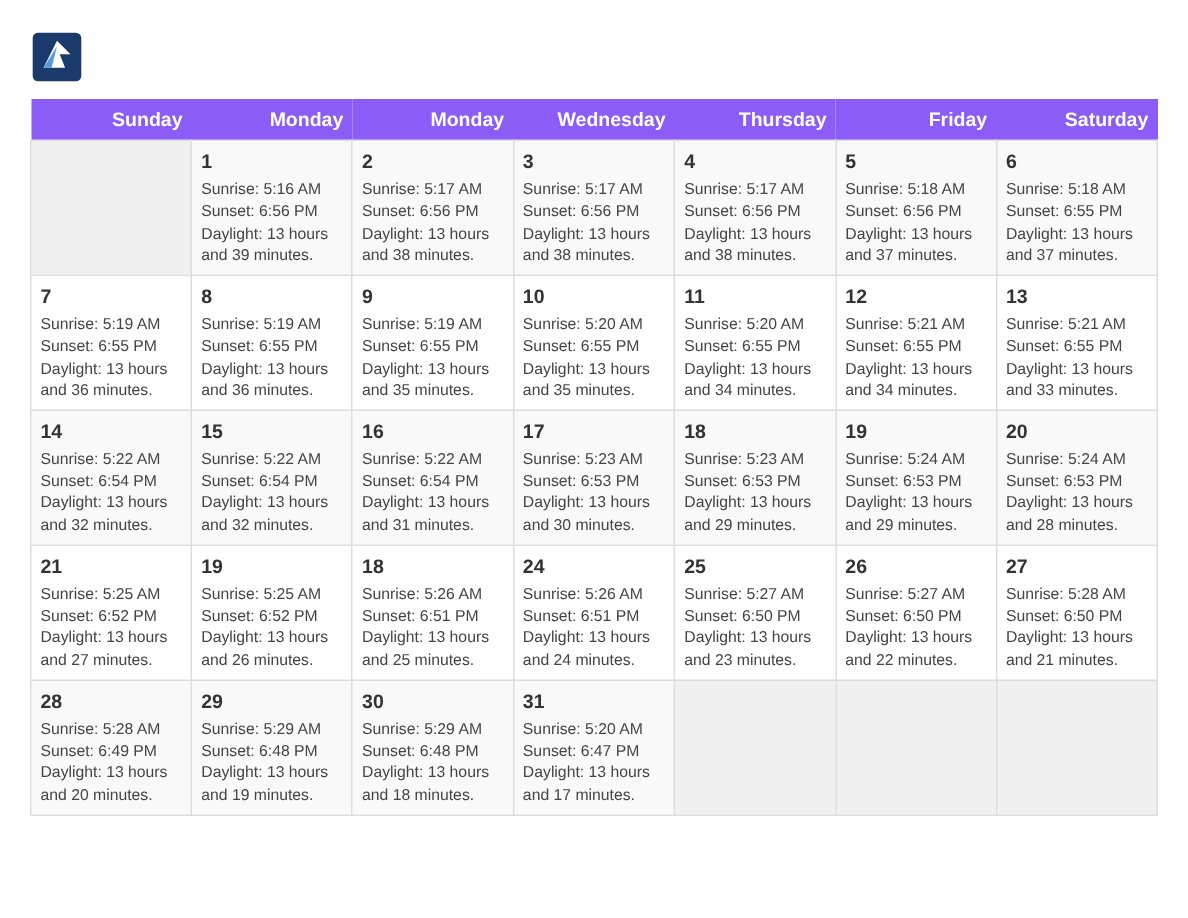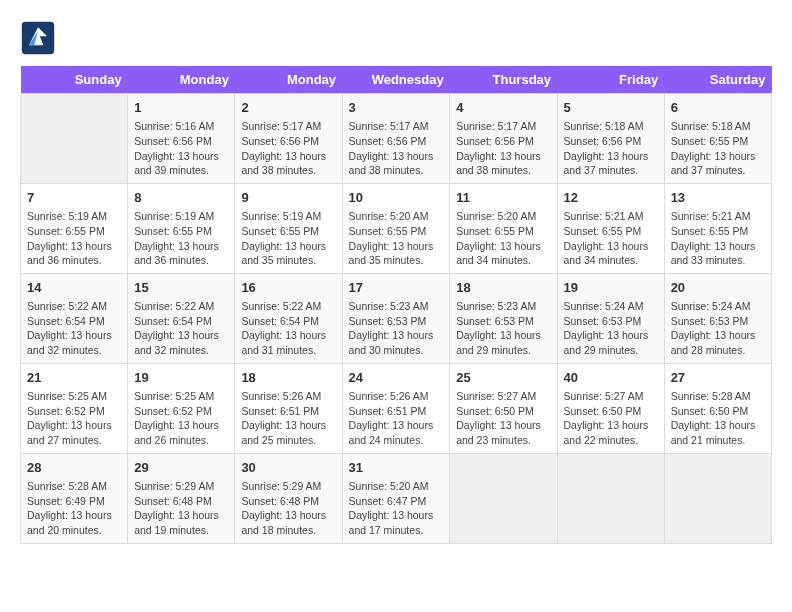--- a/index.html
+++ b/index.html
@@ -296,21 +296,21 @@
 and 24 minutes.</div>
         </td>
         <td>
           <span class="day-num">25</span>
           <div class="day-info" style="white-space: pre-line;">Sunrise: 5:27 AM
 Sunset: 6:50 PM
 Daylight: 13 hours
 and 23 minutes.</div>
         </td>
         <td>
-          <span class="day-num">40</span>
+          <span class="day-num">26</span>
           <div class="day-info" style="white-space: pre-line;">Sunrise: 5:27 AM
 Sunset: 6:50 PM
 Daylight: 13 hours
 and 22 minutes.</div>
         </td>
         <td>
           <span class="day-num">27</span>
           <div class="day-info" style="white-space: pre-line;">Sunrise: 5:28 AM
 Sunset: 6:50 PM
 Daylight: 13 hours

